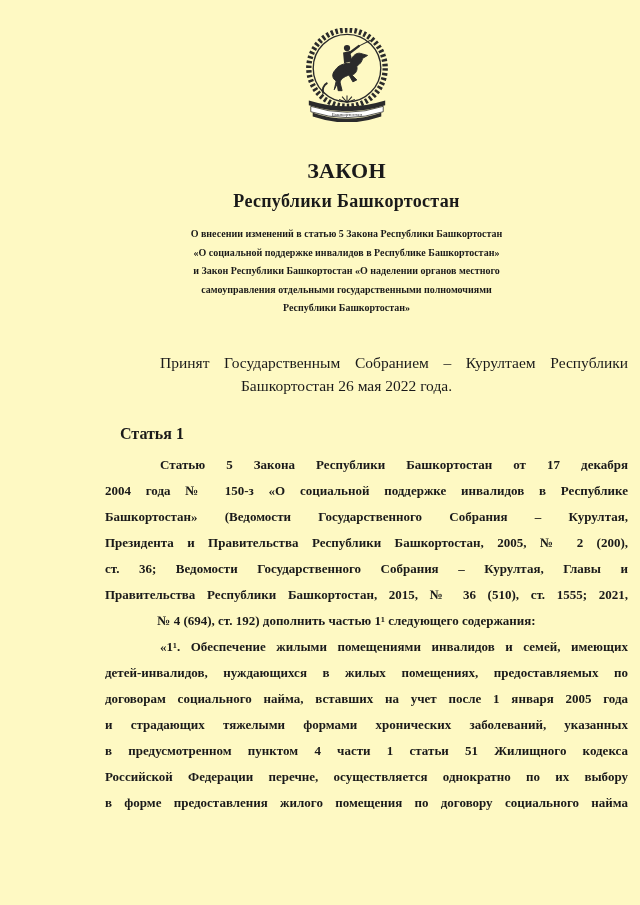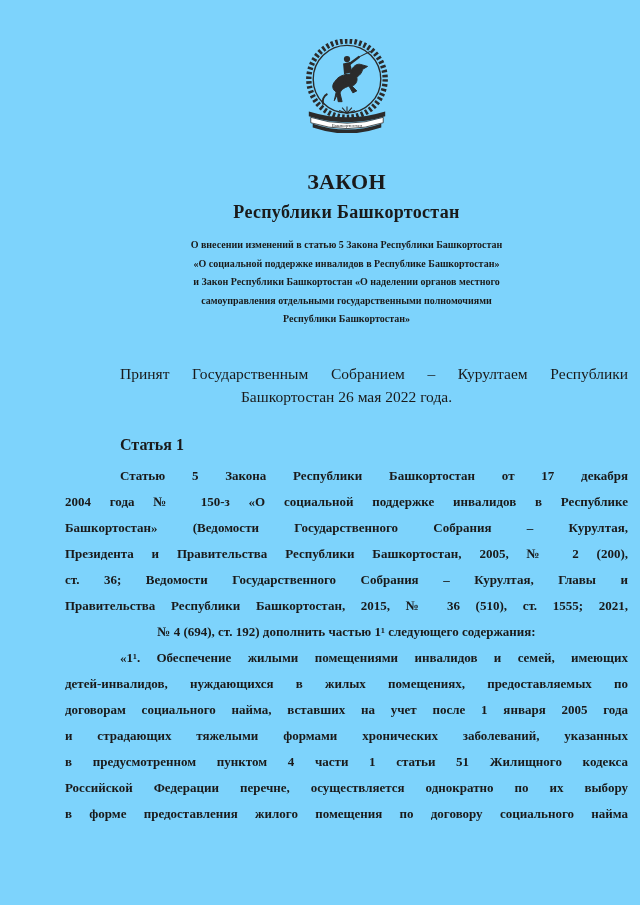--- a/index.html
+++ b/index.html
@@ -1,31 +1,31 @@
 <!DOCTYPE html>
 <html><head>
 <meta charset="utf-8">
 <style>
   html,body{margin:0;padding:0;background:#e8e8e8;}
   .page{
-    width:640px;height:905px;background:#7dd3fc;position:relative;
+    width:640px;height:905px;background:#fef9c3;position:relative;
     margin:0 auto;overflow:hidden;box-sizing:border-box;
     font-family:"Liberation Serif","DejaVu Serif",serif;color:#1a1a1a;
-    padding-top:39px;
+    padding-top:28px;
   }
   .content{margin-left:65px;width:563px;}
   .emblem-wrap{text-align:center;height:94px;}
   .emblem-wrap svg{display:inline-block;}
   .law-title{margin-top:34px;text-align:center;font-weight:bold;font-size:22px;line-height:30px;letter-spacing:.3px;}
   .law-title .t2{font-size:18px;text-align:center;}
   .doc-heading{margin-top:9px;text-align:center;font-weight:bold;font-size:10px;line-height:18.5px;}
   .adoption{margin-top:33px;font-size:15.5px;line-height:23px;}
   .article-heading{margin-top:27px;margin-left:55px;font-weight:bold;font-size:16px;line-height:20px;}
   .body-par{margin-top:8px;font-size:13px;line-height:26px;font-weight:bold;}
-  .jl{text-align:justify;text-align-last:justify;}
+  .jl{text-align:justify;text-align-last:justify;margin-left:40px;}
   .pl{text-align:center;}
   .ind{text-indent:55px;}
 </style>
 </head>
 <body>
 
 <div class="page">
   <div class="content">
 
     <div class="emblem-wrap">

